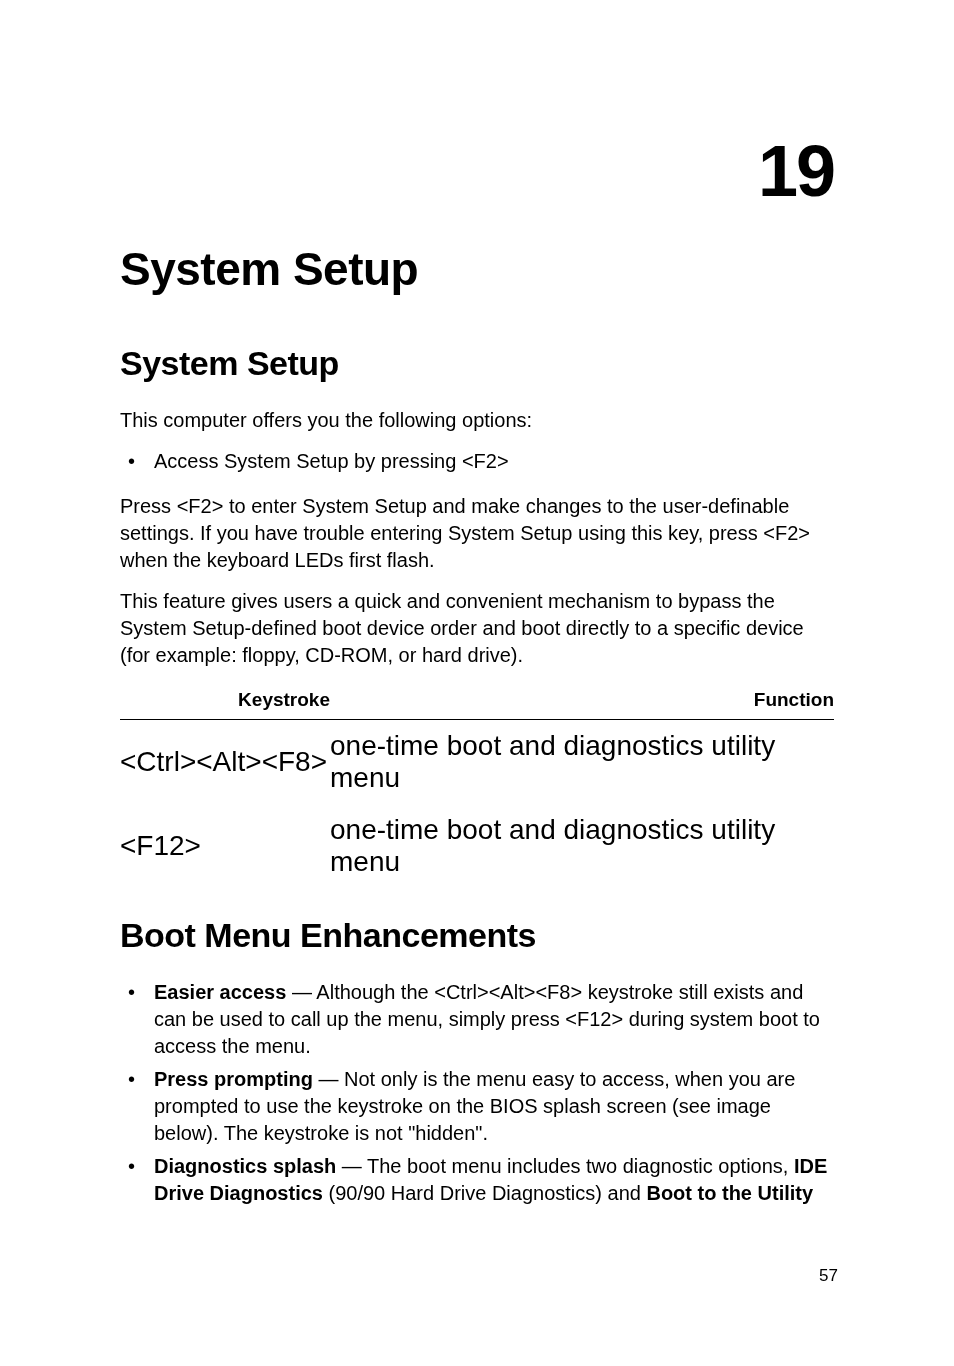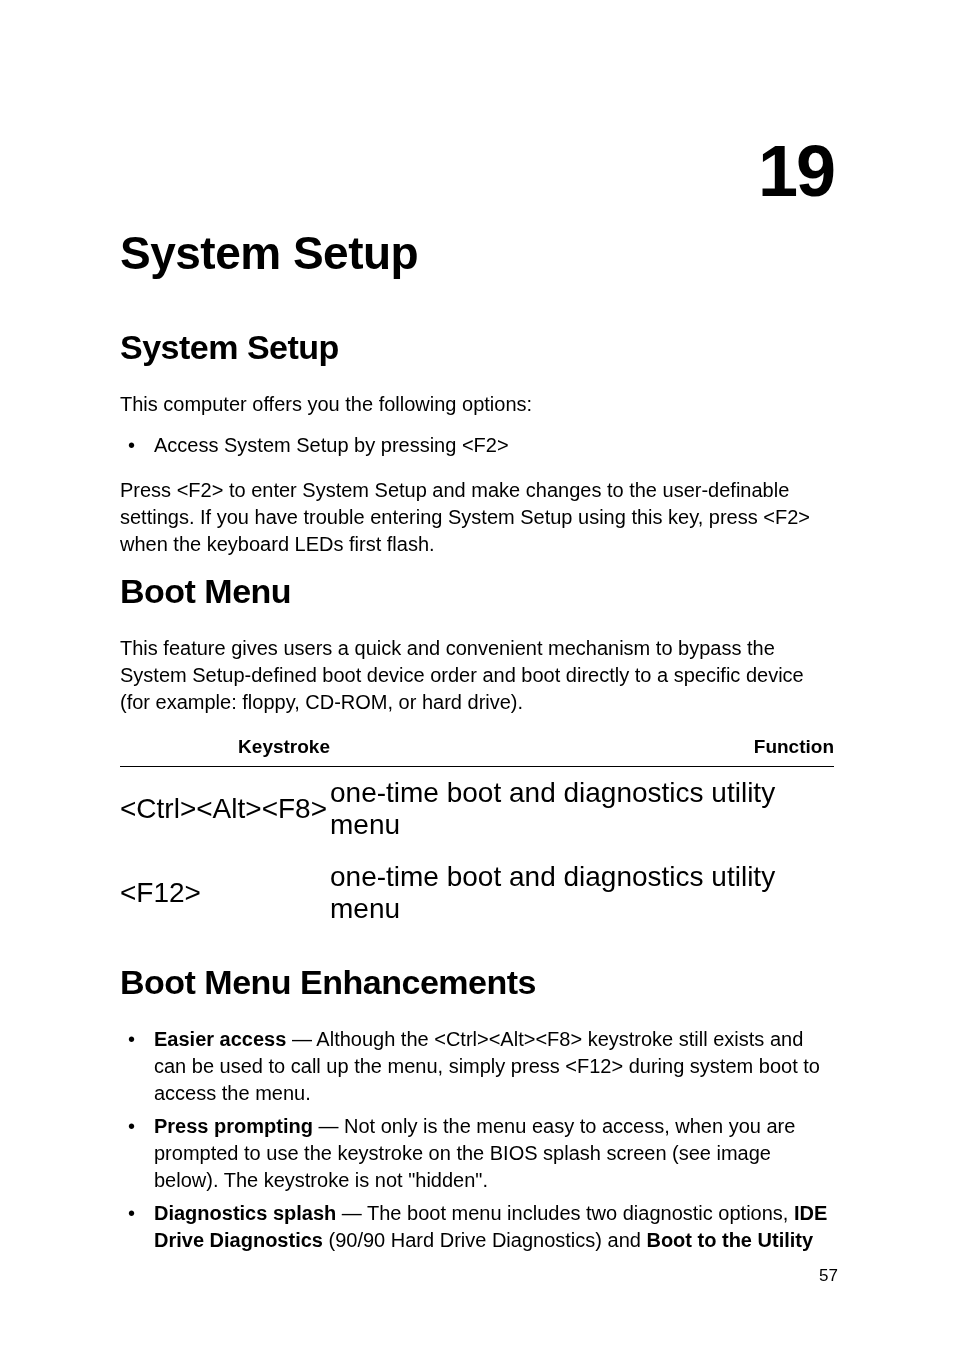--- a/index.html
+++ b/index.html
@@ -1,18 +1,18 @@
 <!DOCTYPE html>
 <html><head>
 <meta charset="utf-8">
 <style>
   * { box-sizing: border-box; margin: 0; padding: 0; }
   html, body { width: 954px; height: 1366px; background: #ffffff; font-family: Arial, Helvetica, sans-serif; color: #000; }
   .page { padding: 130px 120px 60px 120px; }
-  .chapnum { text-align: right; font-size: 72px; font-weight: 700; letter-spacing: -2px; margin-bottom: 14px; }
+  .chapnum { text-align: right; font-size: 72px; font-weight: 700; letter-spacing: -2px; margin-bottom: 30px; }
   .h1 { font-size: 46px; font-weight: 700; margin-bottom: 48px; letter-spacing: -0.5px; }
   .h2 { font-size: 34px; font-weight: 700; margin-bottom: 24px; margin-top: 10px; letter-spacing: -0.5px; }
   .para { font-size: 20px; line-height: 1.35; margin-bottom: 14px; }
   ul.bullets { list-style: none; margin: 8px 0 18px 0; }
   ul.bullets > li { font-size: 20px; line-height: 1.35; padding-left: 34px; position: relative; margin-bottom: 6px; }
   ul.bullets > li::before { content: "•"; position: absolute; left: 8px; top: 0; font-size: 20px; }
   .bold { font-weight: 700; }
   table.kbtbl { width: 100%; border-collapse: collapse; margin-top: 6px; margin-bottom: 28px; }
   table.kbtbl th { text-align: right; font-size: 19px; font-weight: 700; padding: 6px 0 8px 0; border-bottom: 1.5px solid #000; }
   table.kbtbl td { font-size: 28px; padding: 10px 0; }
@@ -29,21 +29,20 @@
 
   <h1 class="h1">System Setup</h1>
 
   <h2 class="h2">System Setup</h2>
   <p class="para">This computer offers you the following options:</p>
   <ul class="bullets">
     <li>Access System Setup by pressing &lt;F2&gt;</li>
   </ul>
   <p class="para">Press &lt;F2&gt; to enter System Setup and make changes to the user-definable settings. If you have trouble entering System Setup using this key, press &lt;F2&gt; when the keyboard LEDs first flash.</p>
 
-  <h2 class="h2">Boot Menu</h2>
   <p class="para">This feature gives users a quick and convenient mechanism to bypass the System Setup-defined boot device order and boot directly to a specific device (for example: floppy, CD-ROM, or hard drive).</p>
 
   <table class="kbtbl">
     <thead>
       <tr>
         <th class="col-key">Keystroke</th>
         <th>Function</th>
       </tr>
     </thead>
     <tbody>

